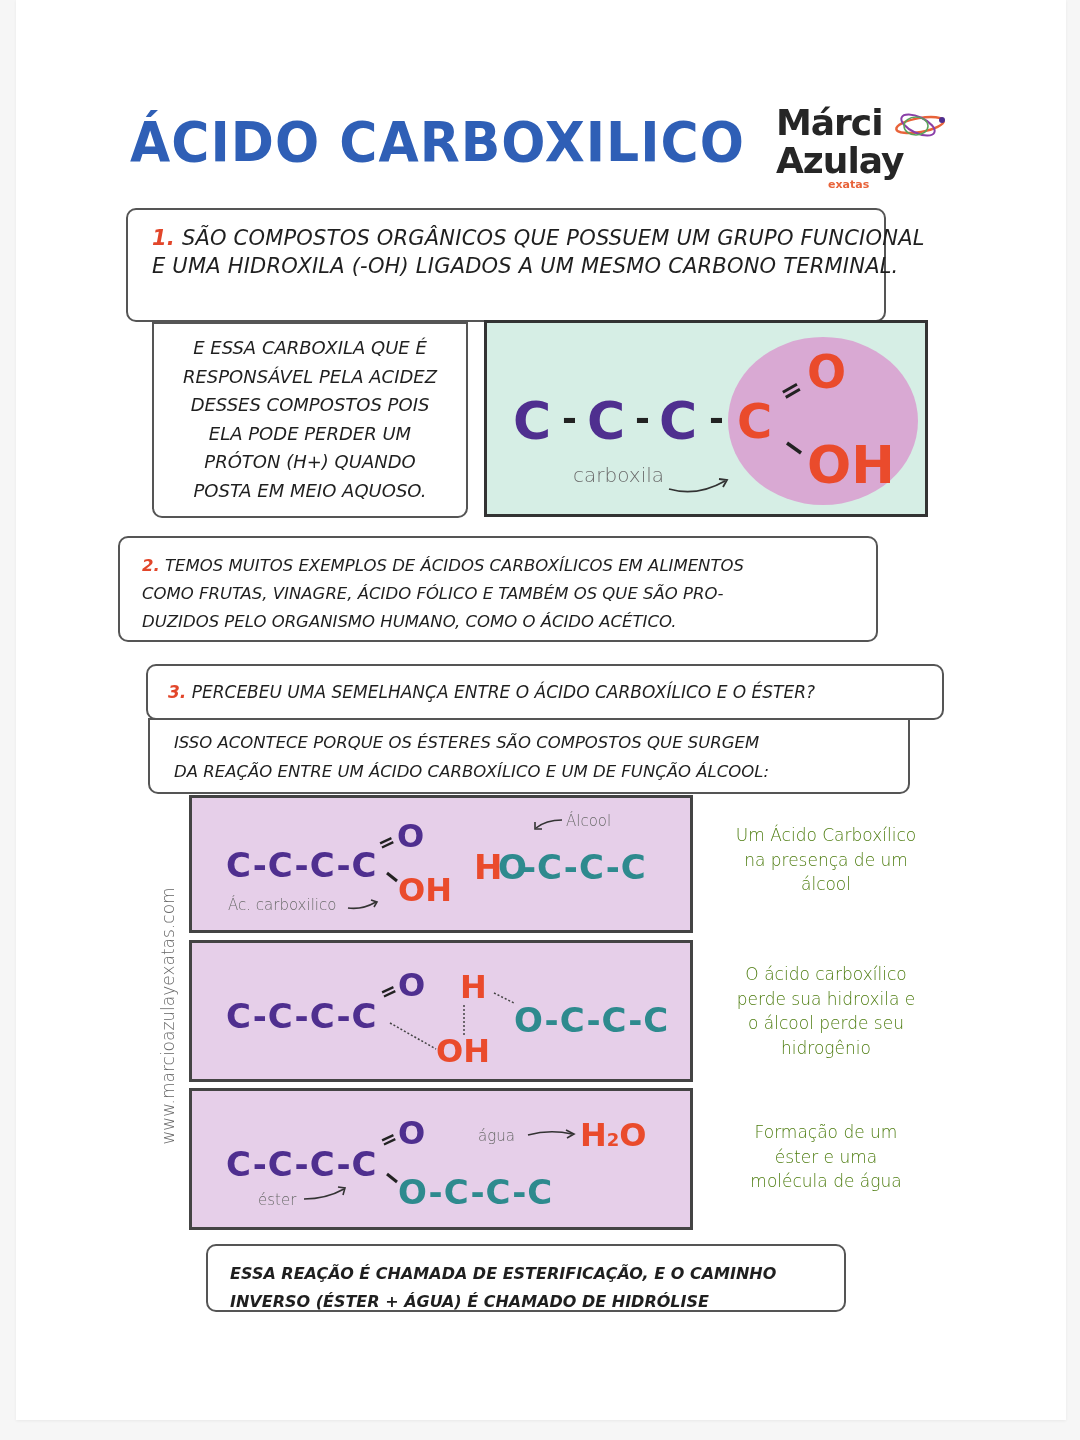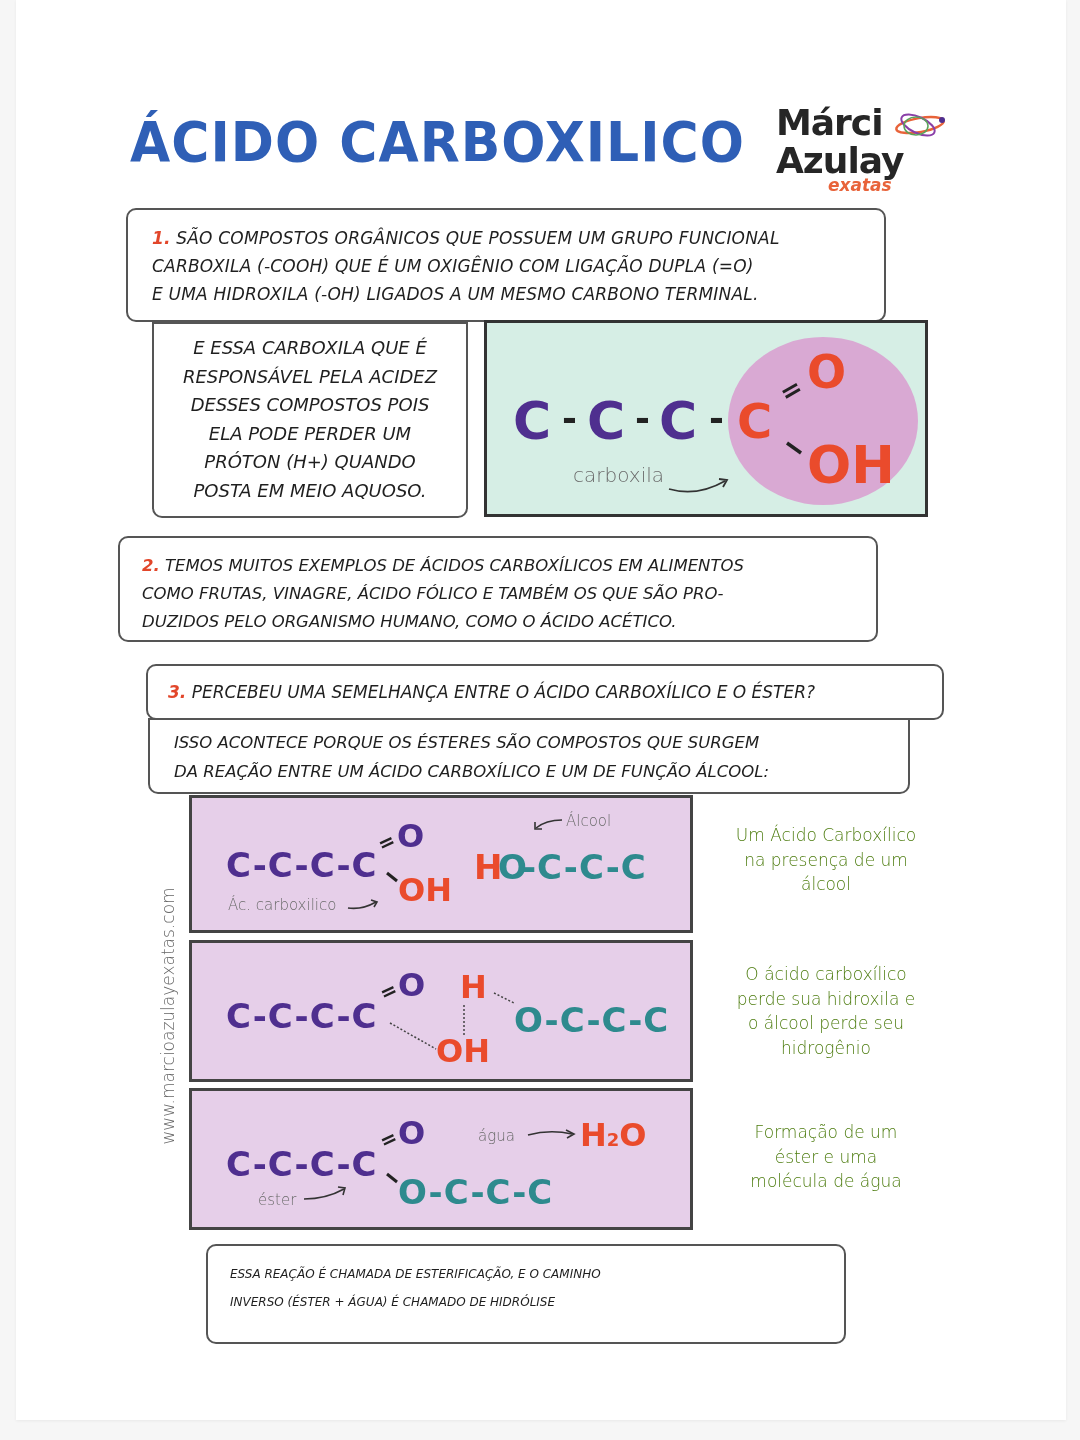--- a/index.html
+++ b/index.html
@@ -24,40 +24,40 @@
   }
   
   .logo { position: absolute; left: 776px; top: 104px; width: 175px; height: 96px; }
   .logo .l1, .logo .l2 {
     font-family: "DejaVu Sans", sans-serif; font-weight: 900; color: #262626;
     font-size: 36px; line-height: 38px; letter-spacing: -1px;
   }
   .logo .l3 {
     position: absolute; left: 52px; top: 72px;
     font-family: "DejaVu Sans", sans-serif; font-weight: 700; color: #e8633a;
-    font-size: 17px; line-height: 18px; font-style: italic;
+    font-size: 11px; line-height: 18px;
   }
   .logo .atom { position: absolute; left: 118px; top: 4px; width: 56px; height: 34px; }
 
   
   .box {
     position: absolute; background: #fff; border: 2px solid #555;
     border-radius: 10px; box-sizing: border-box;
     font-family: "DejaVu Sans", sans-serif; font-style: italic;
     text-transform: uppercase; color: #1f1f1f;
   }
   .box .line { display: block; white-space: nowrap; }
   .num { color: #e2462a; font-weight: 700; }
 
-  .b1 { left: 126px; top: 208px; width: 760px; height: 114px; padding: 14px 22px 0 24px; font-size: 17px; line-height: 28px; letter-spacing: 0.2px; }
+  .b1 { left: 126px; top: 208px; width: 760px; height: 114px; padding: 14px 22px 0 24px; font-size: 21px; line-height: 28px; letter-spacing: 0.2px; }
   .b2 { left: 152px; top: 322px; width: 316px; height: 196px; padding: 10px 10px 0 10px; font-size: 18px; line-height: 28.5px; text-align: center; border-top-left-radius: 0; border-top-right-radius: 0; }
   .b3 { left: 118px; top: 536px; width: 760px; height: 106px; padding: 14px 20px 4px 22px; font-size: 16.5px; line-height: 28px; }
   .b4 { left: 130px; top: 664px; width: 798px; height: 56px; padding: 12px 20px 0 20px; font-size: 17px; line-height: 28px; margin-left: 16px; }
   .b5 { left: 148px; top: 718px; width: 762px; height: 76px; padding: 8px 20px 0 24px; font-size: 16.5px; line-height: 29px; border-top-left-radius: 0; border-top-right-radius: 0; }
-  .b6 { left: 206px; top: 1244px; width: 640px; height: 100px; padding: 14px 20px 0 22px; font-size: 12px; line-height: 28px; }
+  .b6 { left: 206px; top: 1244px; width: 640px; height: 68px; padding: 14px 20px 0 22px; font-size: 16px; line-height: 28px; font-weight: bold; }
 
   
   .panel-main {
     position: absolute; left: 484px; top: 320px; width: 444px; height: 197px;
     background: #d6eee5; border: 3px solid #333; box-sizing: border-box;
   }
   .panel {
     position: absolute; left: 189px; width: 504px; background: #e6cfe9;
     border: 3px solid #444; box-sizing: border-box;
   }
@@ -105,21 +105,20 @@
   <svg class="atom" viewBox="0 0 56 34">
     <ellipse cx="26" cy="17" rx="24" ry="7" fill="none" stroke="#e8633a" stroke-width="2.5" transform="rotate(-10 26 17)"></ellipse>
     <ellipse cx="24" cy="17" rx="18" ry="8" fill="none" stroke="#8a3fa8" stroke-width="2" transform="rotate(25 24 17)"></ellipse>
     <ellipse cx="22" cy="18" rx="12" ry="9" fill="none" stroke="#5aa35a" stroke-width="1.5"></ellipse>
     <circle cx="48" cy="12" r="3" fill="#4f2f8f"></circle>
   </svg>
 </div>
 
 <div class="box b1">
   <span class="line"><span class="num">1.</span> <span>São compostos orgânicos que possuem um grupo funcional</span></span>
-  <span class="line">carboxila (-COOH) que é um oxigênio com ligação dupla (=O)</span>
   <span class="line">e uma hidroxila (-OH) ligados a um mesmo carbono terminal.</span>
 </div>
 
 <div class="box b2">
   <span class="line">E essa carboxila que é</span>
   <span class="line">responsável pela acidez</span>
   <span class="line">desses compostos pois</span>
   <span class="line">ela pode perder um</span>
   <span class="line">próton (H+) quando</span>
   <span class="line">posta em meio aquoso.</span>

